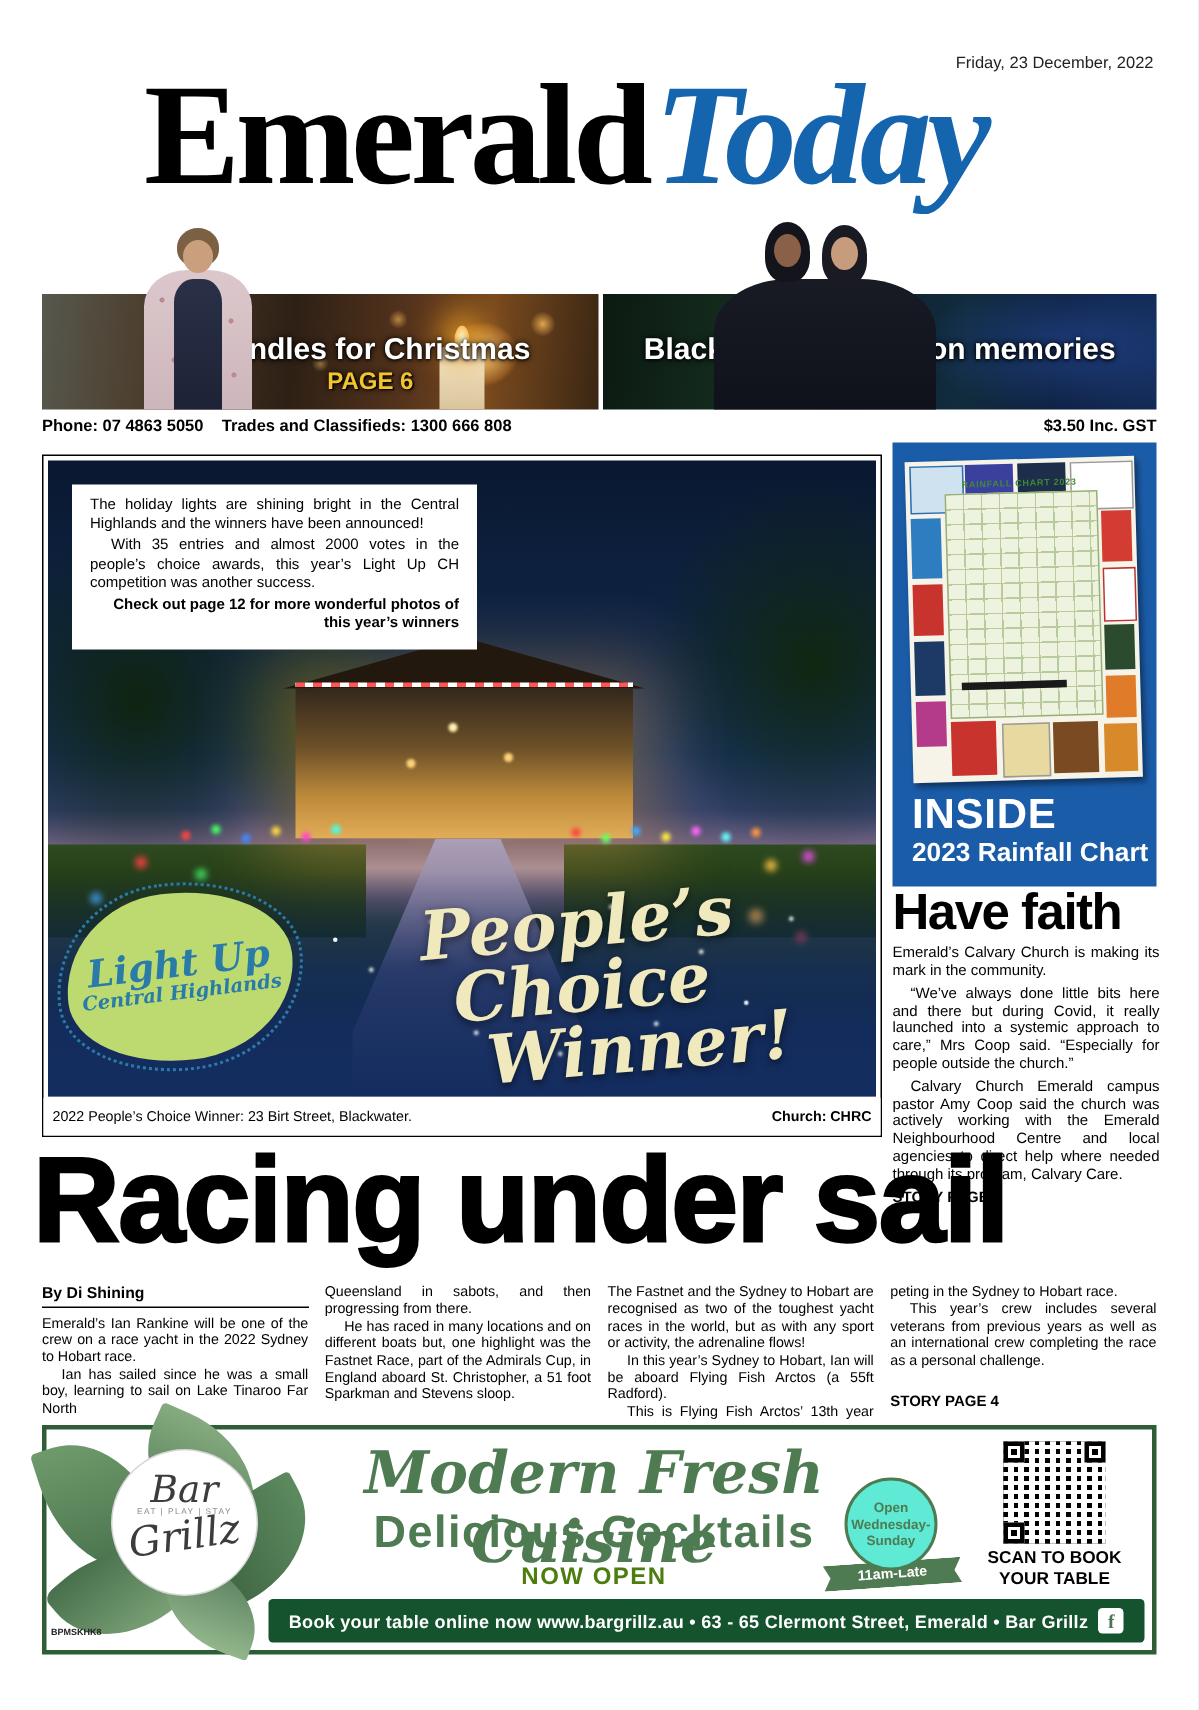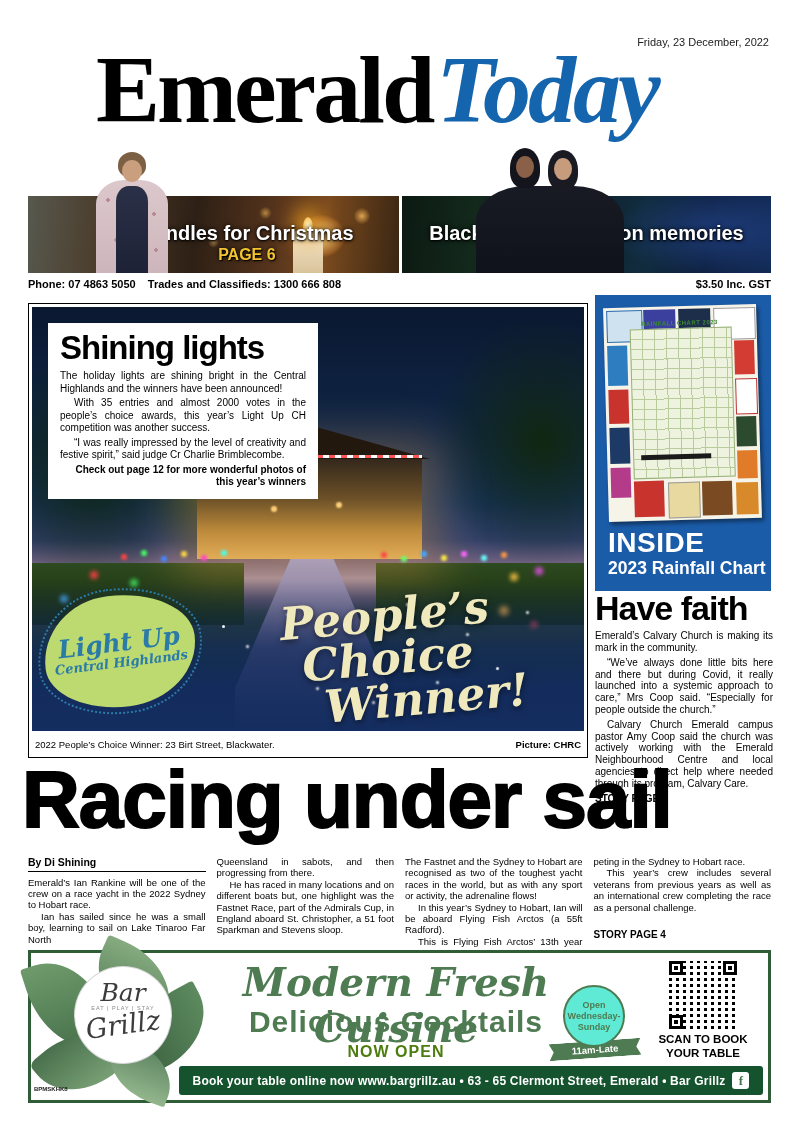--- a/index.html
+++ b/index.html
@@ -235,39 +235,37 @@
       <div class="tree tree-c"></div>
       <div class="lawn lawn-l"></div>
       <div class="lawn lawn-r"></div>
       <div class="house"></div>
       <div class="driveway"></div>
       <div class="xmas-lights"></div>
       <div class="photo-fade"></div>
       <div class="sparkles"></div>
 
       <div class="story-card">
-        <h1>Shining lights</h1>
         <p>The holiday lights are shining bright in the Central Highlands and the winners have been announced!</p>
         <p class="indent">With 35 entries and almost 2000 votes in the people’s choice awards, this year’s Light Up CH competition was another success.</p>
-        <p class="indent">“I was really impressed by the level of creativity and festive spirit,” said judge Cr Charlie Brimblecombe.</p>
         <div class="kicker">Check out page 12 for more wonderful photos of this year’s winners</div>
       </div>
 
       <div class="lu-logo">
         <div class="lu-line1">Light Up</div>
         <div class="lu-line2">Central Highlands</div>
       </div>
       <div class="overlay-title">
         <div class="ot-1">People’s Choice</div>
         <div class="ot-2">Winner!</div>
       </div>
     </div>
     <div class="caption-bar">
       <span>2022 People’s Choice Winner: 23 Birt Street, Blackwater.</span>
-      <span class="caption-credit">Picture: CHRC</span>
+      <span class="caption-credit">Church: CHRC</span>
     </div>
   </div>
 
   <div class="inside-box">
     <div class="poster">
       <div class="pblock" style="left:3px;top:3px;width:34px;height:30px;background:#cfe2f0;border:1px solid #2d6db0;"></div>
       <div class="pblock" style="left:40px;top:3px;width:32px;height:28px;background:#3b3f9e;"></div>
       <div class="pblock" style="left:75px;top:3px;width:32px;height:28px;background:#1c2e4a;"></div>
       <div class="pblock" style="left:110px;top:3px;width:40px;height:30px;background:#fff;border:1px solid #999;"></div>
       <div class="pblock" style="left:3px;top:38px;width:20px;height:40px;background:#2d7dc0;"></div>

